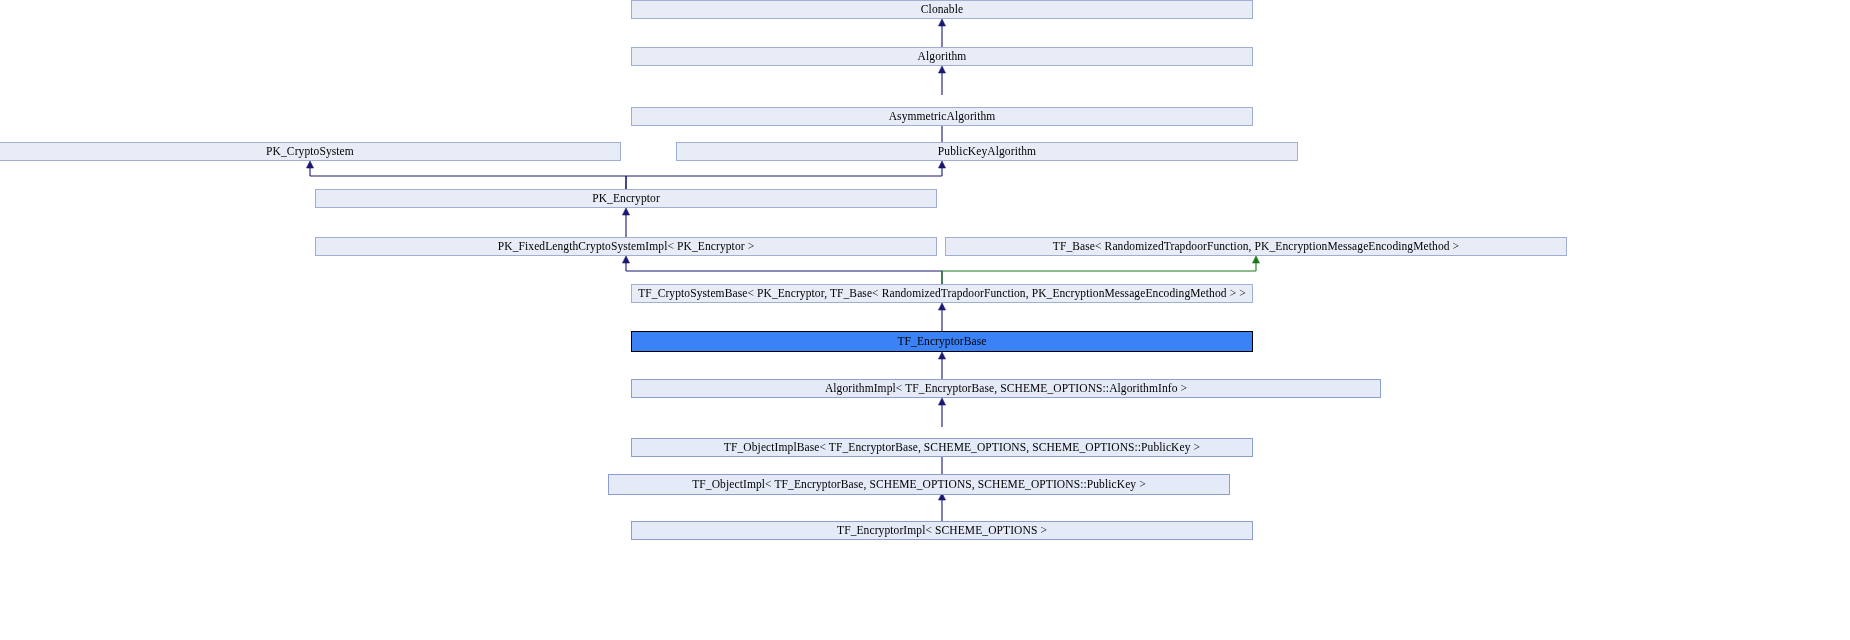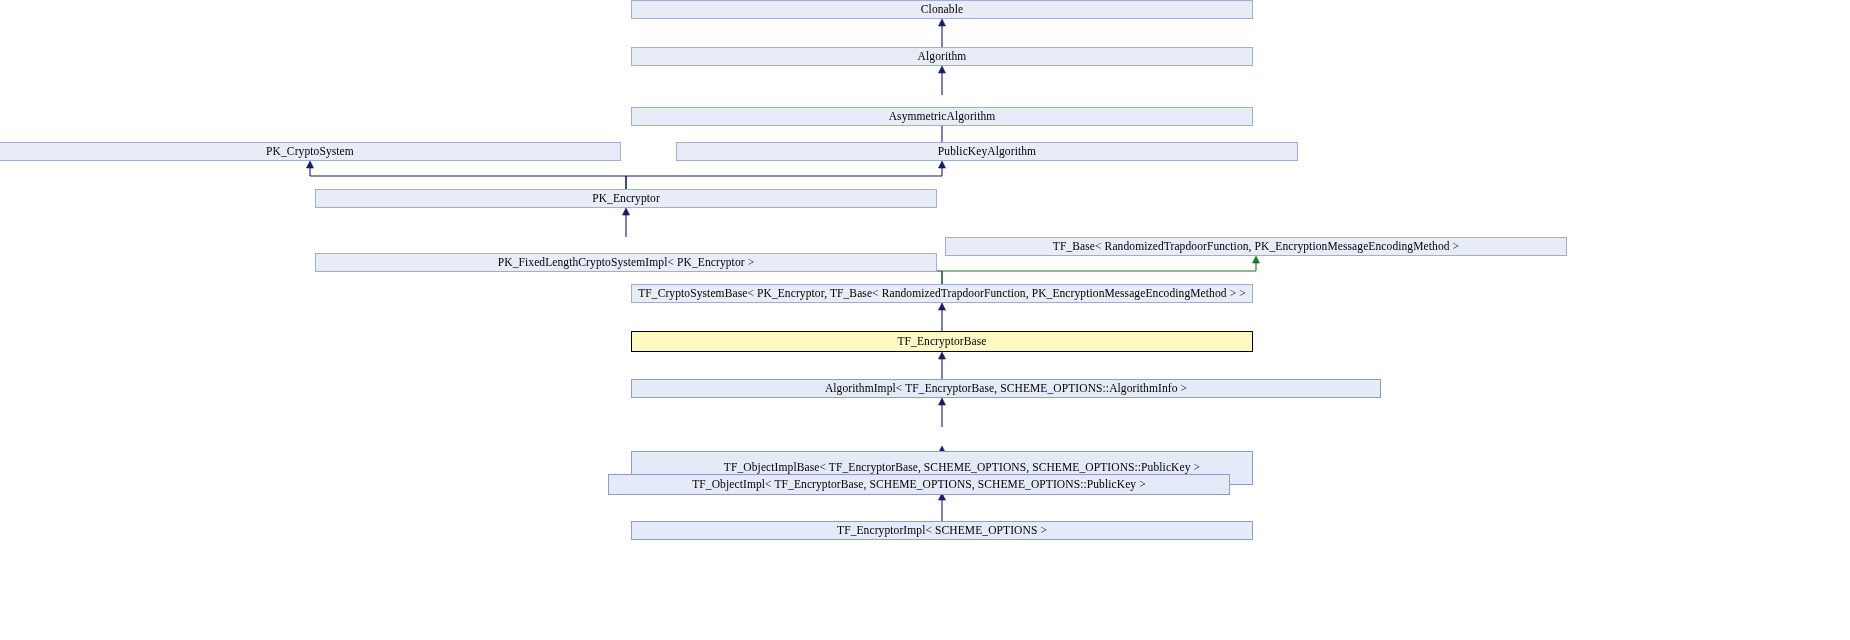--- a/index.html
+++ b/index.html
@@ -39,21 +39,21 @@
   }
   .node.kind-base {
     background: #e8ecf7;
     border: 1px solid #a0aed4;
   }
   .node.kind-impl {
     background: #e4eaf7;
     border: 1px solid #8c9ecb;
   }
   .node.kind-current {
-    background: #fef9c3;
+    background: #3b82f6;
     border: 1px solid #000000;
   }
   .node .node-label {
     padding: 0 4px;
     pointer-events: none;
   }
 </style>
 </head>
 <body>
 
@@ -131,36 +131,36 @@
     </div>
     <div class="node kind-base" style="left: -1px; top: 142px; width: 622px; height: 19px;">
       <span class="node-label">PK_CryptoSystem</span>
     </div>
     <div class="node kind-base" style="left: 631px; top: 142px; width: 622px; height: 19px; margin-left: 45px;">
       <span class="node-label">PublicKeyAlgorithm</span>
     </div>
     <div class="node kind-base" style="left: 315px; top: 189px; width: 622px; height: 19px;">
       <span class="node-label">PK_Encryptor</span>
     </div>
-    <div class="node kind-base" style="left: 315px; top: 237px; width: 622px; height: 19px; margin-top: 16px;">
+    <div class="node kind-base" style="left: 315px; top: 237px; width: 622px; height: 19px;">
       <span class="node-label">PK_FixedLengthCryptoSystemImpl&lt; PK_Encryptor &gt;</span>
     </div>
     <div class="node kind-base" style="left: 945px; top: 237px; width: 622px; height: 19px;">
       <span class="node-label">TF_Base&lt; RandomizedTrapdoorFunction, PK_EncryptionMessageEncodingMethod &gt;</span>
     </div>
     <div class="node kind-base" style="left: 631px; top: 284px; width: 622px; height: 19px;">
       <span class="node-label">TF_CryptoSystemBase&lt; PK_Encryptor, TF_Base&lt; RandomizedTrapdoorFunction, PK_EncryptionMessageEncodingMethod &gt; &gt;</span>
     </div>
     <div class="node kind-current" style="left: 631px; top: 331px; width: 622px; height: 21px;">
       <span class="node-label">TF_EncryptorBase</span>
     </div>
     <div class="node kind-impl" style="left: 631px; top: 379px; width: 750px; height: 19px;">
       <span class="node-label">AlgorithmImpl&lt; TF_EncryptorBase, SCHEME_OPTIONS::AlgorithmInfo &gt;</span>
     </div>
-    <div class="node kind-impl" style="left: 631px; top: 451px; width: 622px; height: 34px; padding-left: 40px;">
+    <div class="node kind-impl" style="left: 631px; top: 438px; width: 622px; height: 19px; padding-left: 40px;">
       <span class="node-label">TF_ObjectImplBase&lt; TF_EncryptorBase, SCHEME_OPTIONS, SCHEME_OPTIONS::PublicKey &gt;</span>
     </div>
     <div class="node kind-impl" style="left: 608px; top: 474px; width: 622px; height: 21px;">
       <span class="node-label">TF_ObjectImpl&lt; TF_EncryptorBase, SCHEME_OPTIONS, SCHEME_OPTIONS::PublicKey &gt;</span>
     </div>
     <div class="node kind-impl" style="left: 631px; top: 521px; width: 622px; height: 19px;">
       <span class="node-label">TF_EncryptorImpl&lt; SCHEME_OPTIONS &gt;</span>
     </div>
   </div>
 

